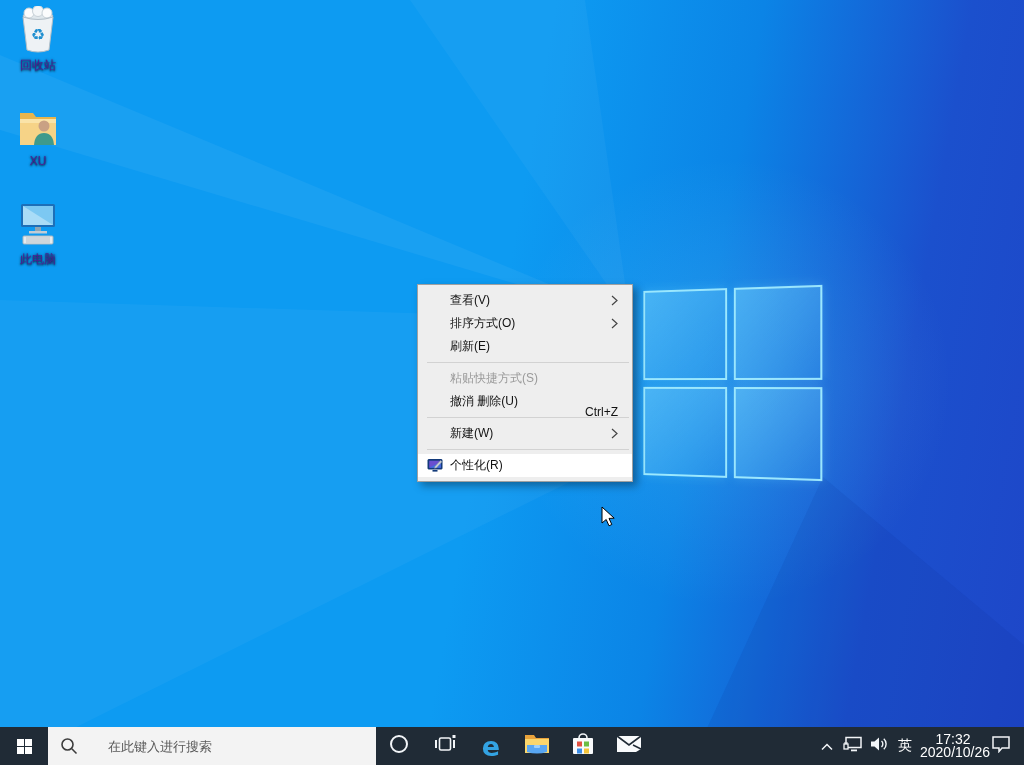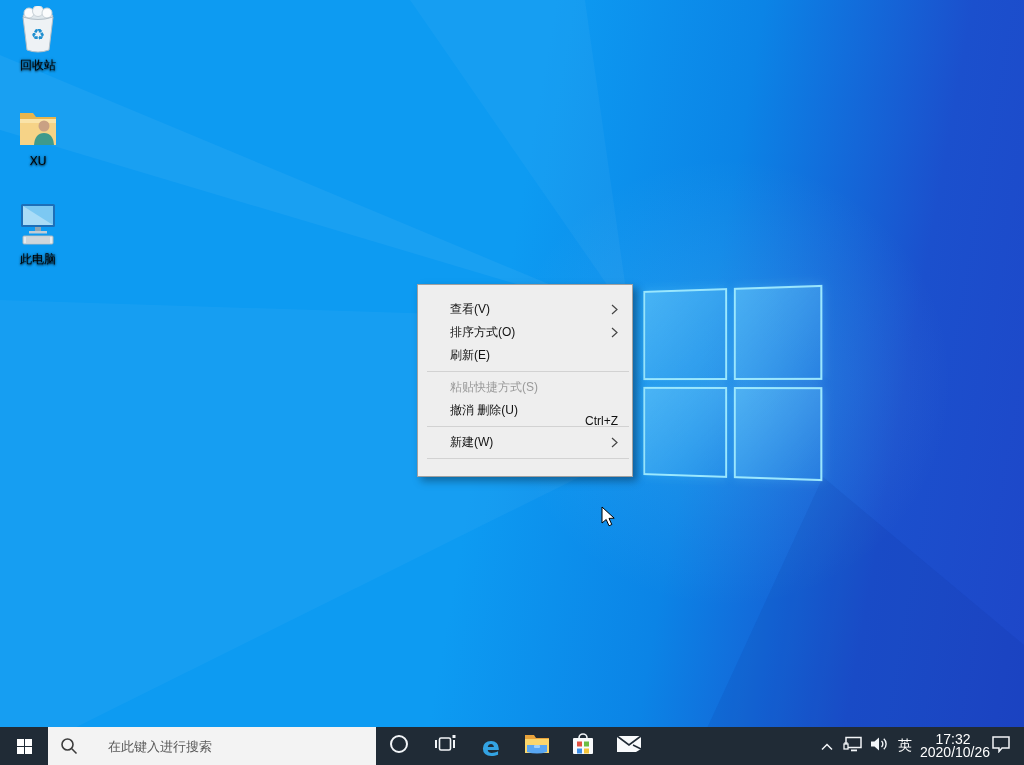--- a/index.html
+++ b/index.html
@@ -23,28 +23,28 @@
   .winlogo { position:absolute; left:637px; top:288px; width:186px; height:190px;
     transform:perspective(800px) rotateY(-16deg); transform-origin:center center;
     display:grid; grid-template-columns:1fr 1fr; grid-template-rows:1fr 1fr; gap:7px; }
   .winlogo .pane { border:2px solid rgba(165,238,255,.9);
     background:linear-gradient(135deg, rgba(110,205,252,.55), rgba(55,160,238,.30));
     box-shadow:0 0 10px rgba(120,220,255,.25); }
 
   
   .dicon { position:absolute; width:76px; text-align:center; cursor:default; }
   .dicon .img { width:48px; height:48px; margin:0 auto; display:flex; align-items:center; justify-content:center; }
-  .dicon .lbl { margin-top:3px; font-size:12px; color:#000000; text-shadow:0 1px 2px rgba(0,0,0,.75), 0 0 3px rgba(0,0,0,.45); }
+  .dicon .lbl { margin-top:3px; font-size:12px; color:#4c1d95; text-shadow:0 1px 2px rgba(0,0,0,.75), 0 0 3px rgba(0,0,0,.45); }
   #icon-recycle { left:0; top:6px; }
   #icon-xu      { left:0; top:103px; }
   #icon-pc      { left:0; top:200px; }
 
   
   .menu { position:absolute; left:417px; top:284px; width:216px; background:#eeeeee;
-    border:1px solid #a0a0a0; box-shadow:4px 4px 8px rgba(0,0,0,.35); padding:13px 0; font-size:12px; color:#111; }
+    border:1px solid #a0a0a0; box-shadow:4px 4px 8px rgba(0,0,0,.35); padding:4px 0; font-size:12px; color:#111; }
   .mi { position:relative; display:flex; align-items:center; height:23px; padding:0 14px 0 32px; }
   .mi.hovered { background:#ffffff; }
   .mi.disabled { color:#9a9a9a; }
   .mi .ico { position:absolute; left:9px; top:3px; width:16px; height:16px; }
   .mi .shortcut { margin-left:auto;margin-top:20px; }
   .mi .chev { margin-left:auto; display:flex; align-items:center; }
   .sep { height:1px; background:#d2d2d2; margin:4px 3px 4px 9px; }
 
   
   .cursor { position:absolute; left:601px; top:506px; pointer-events:none; }
@@ -172,20 +172,32 @@
       <span class="chev">
         <svg width="7" height="11" viewBox="0 0 7 11">
             <polyline points="1,1 6,5.5 1,10" fill="none" stroke="#444" stroke-width="1.2"></polyline>
           </svg>
       </span>
     </div>
 
     <div class="sep"></div>
 
 
+    <div class="mi hovered">
+      <span class="ico">
+        <svg width="16" height="16" viewBox="0 0 16 16">
+          <rect x="1" y="2.5" width="14" height="9.5" rx="0.5" fill="#123a7a" stroke="#123a7a"></rect>
+          <rect x="2.2" y="3.7" width="11.6" height="7.1" fill="#6a4fd0"></rect>
+          <path d="M2.2 10.8 L13.8 5 L13.8 10.8 Z" fill="#3f6fe0"></path>
+          <path d="M8 9.5 L13.5 3.5 L15 4.8 L9.5 10.8 L7.5 11.2 Z" fill="#c9ced6" stroke="#8d949e" stroke-width="0.5"></path>
+          <rect x="5.5" y="13" width="5" height="1.6" fill="#123a7a"></rect>
+        </svg>
+      </span>
+      <span>个性化(R)</span>
+    </div>
 
   </div>
 
   <div class="cursor">
     <svg width="20" height="22" viewBox="0 0 20 22">
       <path d="M1 1 L1 17 L5.2 13.5 L8 19.8 L10.8 18.5 L8 12.4 L13.2 12.2 Z" fill="#ffffff" stroke="#000000" stroke-width="1"></path>
     </svg>
   </div>
 
   <div class="taskbar">

